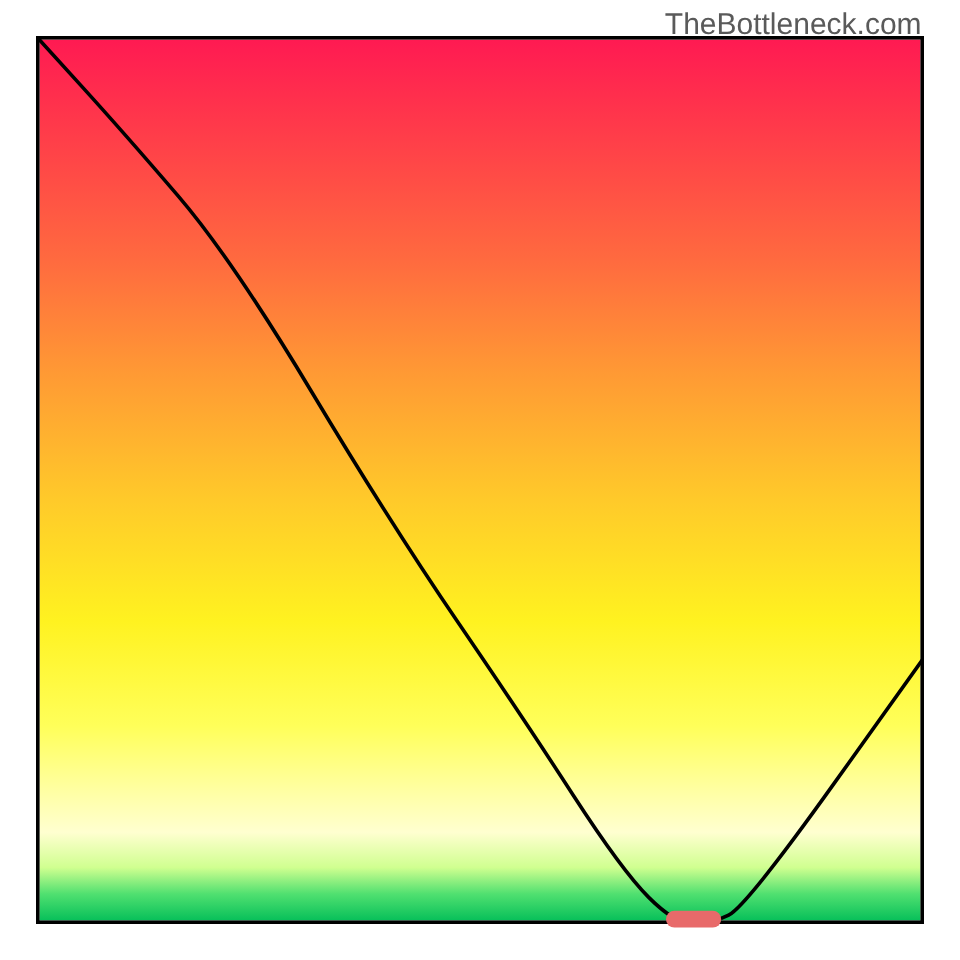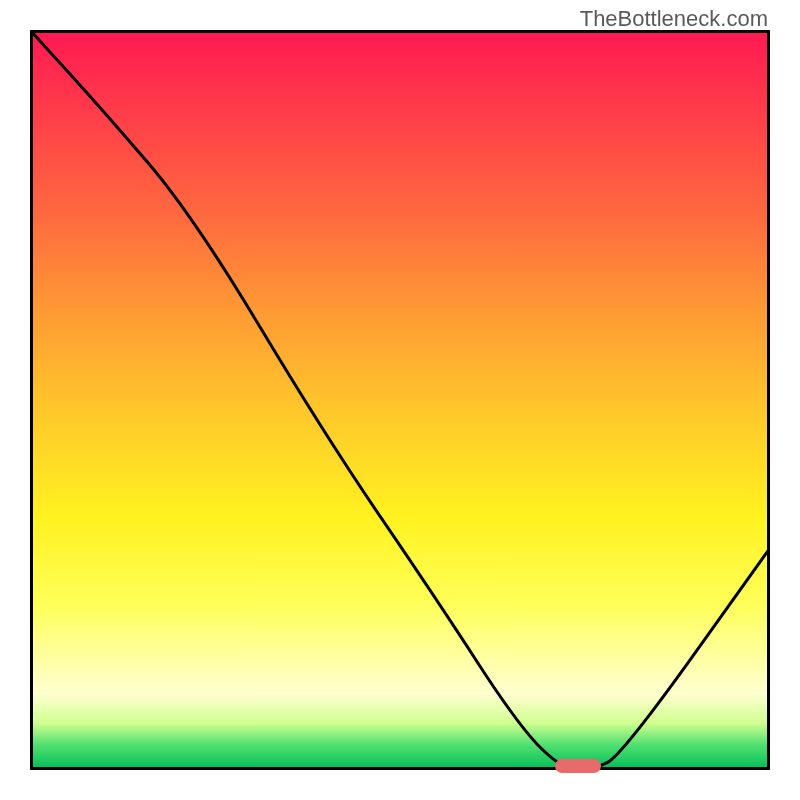--- a/index.html
+++ b/index.html
@@ -12,21 +12,21 @@
     #ff9a34 38%,
     #ffc92a 52%,
     #fff220 66%,
     #ffff5a 78%,
     #ffffa0 85%,
     #ffffd0 90%,
     #d0ff90 94%,
     #50e070 97%,
     #08c05a 100%);
   border:3px solid #000;box-sizing:border-box}
-.watermark{position:absolute;top:6px;right:32px;color:#5a5a5a;font-size:22px;font-weight:400;letter-spacing:0}
+.watermark{position:absolute;top:6px;right:32px;color:#5a5a5a;font-size:25px;font-weight:400;letter-spacing:0}
 svg.curve{position:absolute;left:30px;top:30px;width:740px;height:740px}
 .marker{position:absolute;width:46px;height:14px;background:#e86a6a;border-radius:7px}
 </style>
 </head>
 <body>
 
 <div class="frame">
   <div class="watermark">TheBottleneck.com</div>
   <div class="plot-bg"></div>
 

